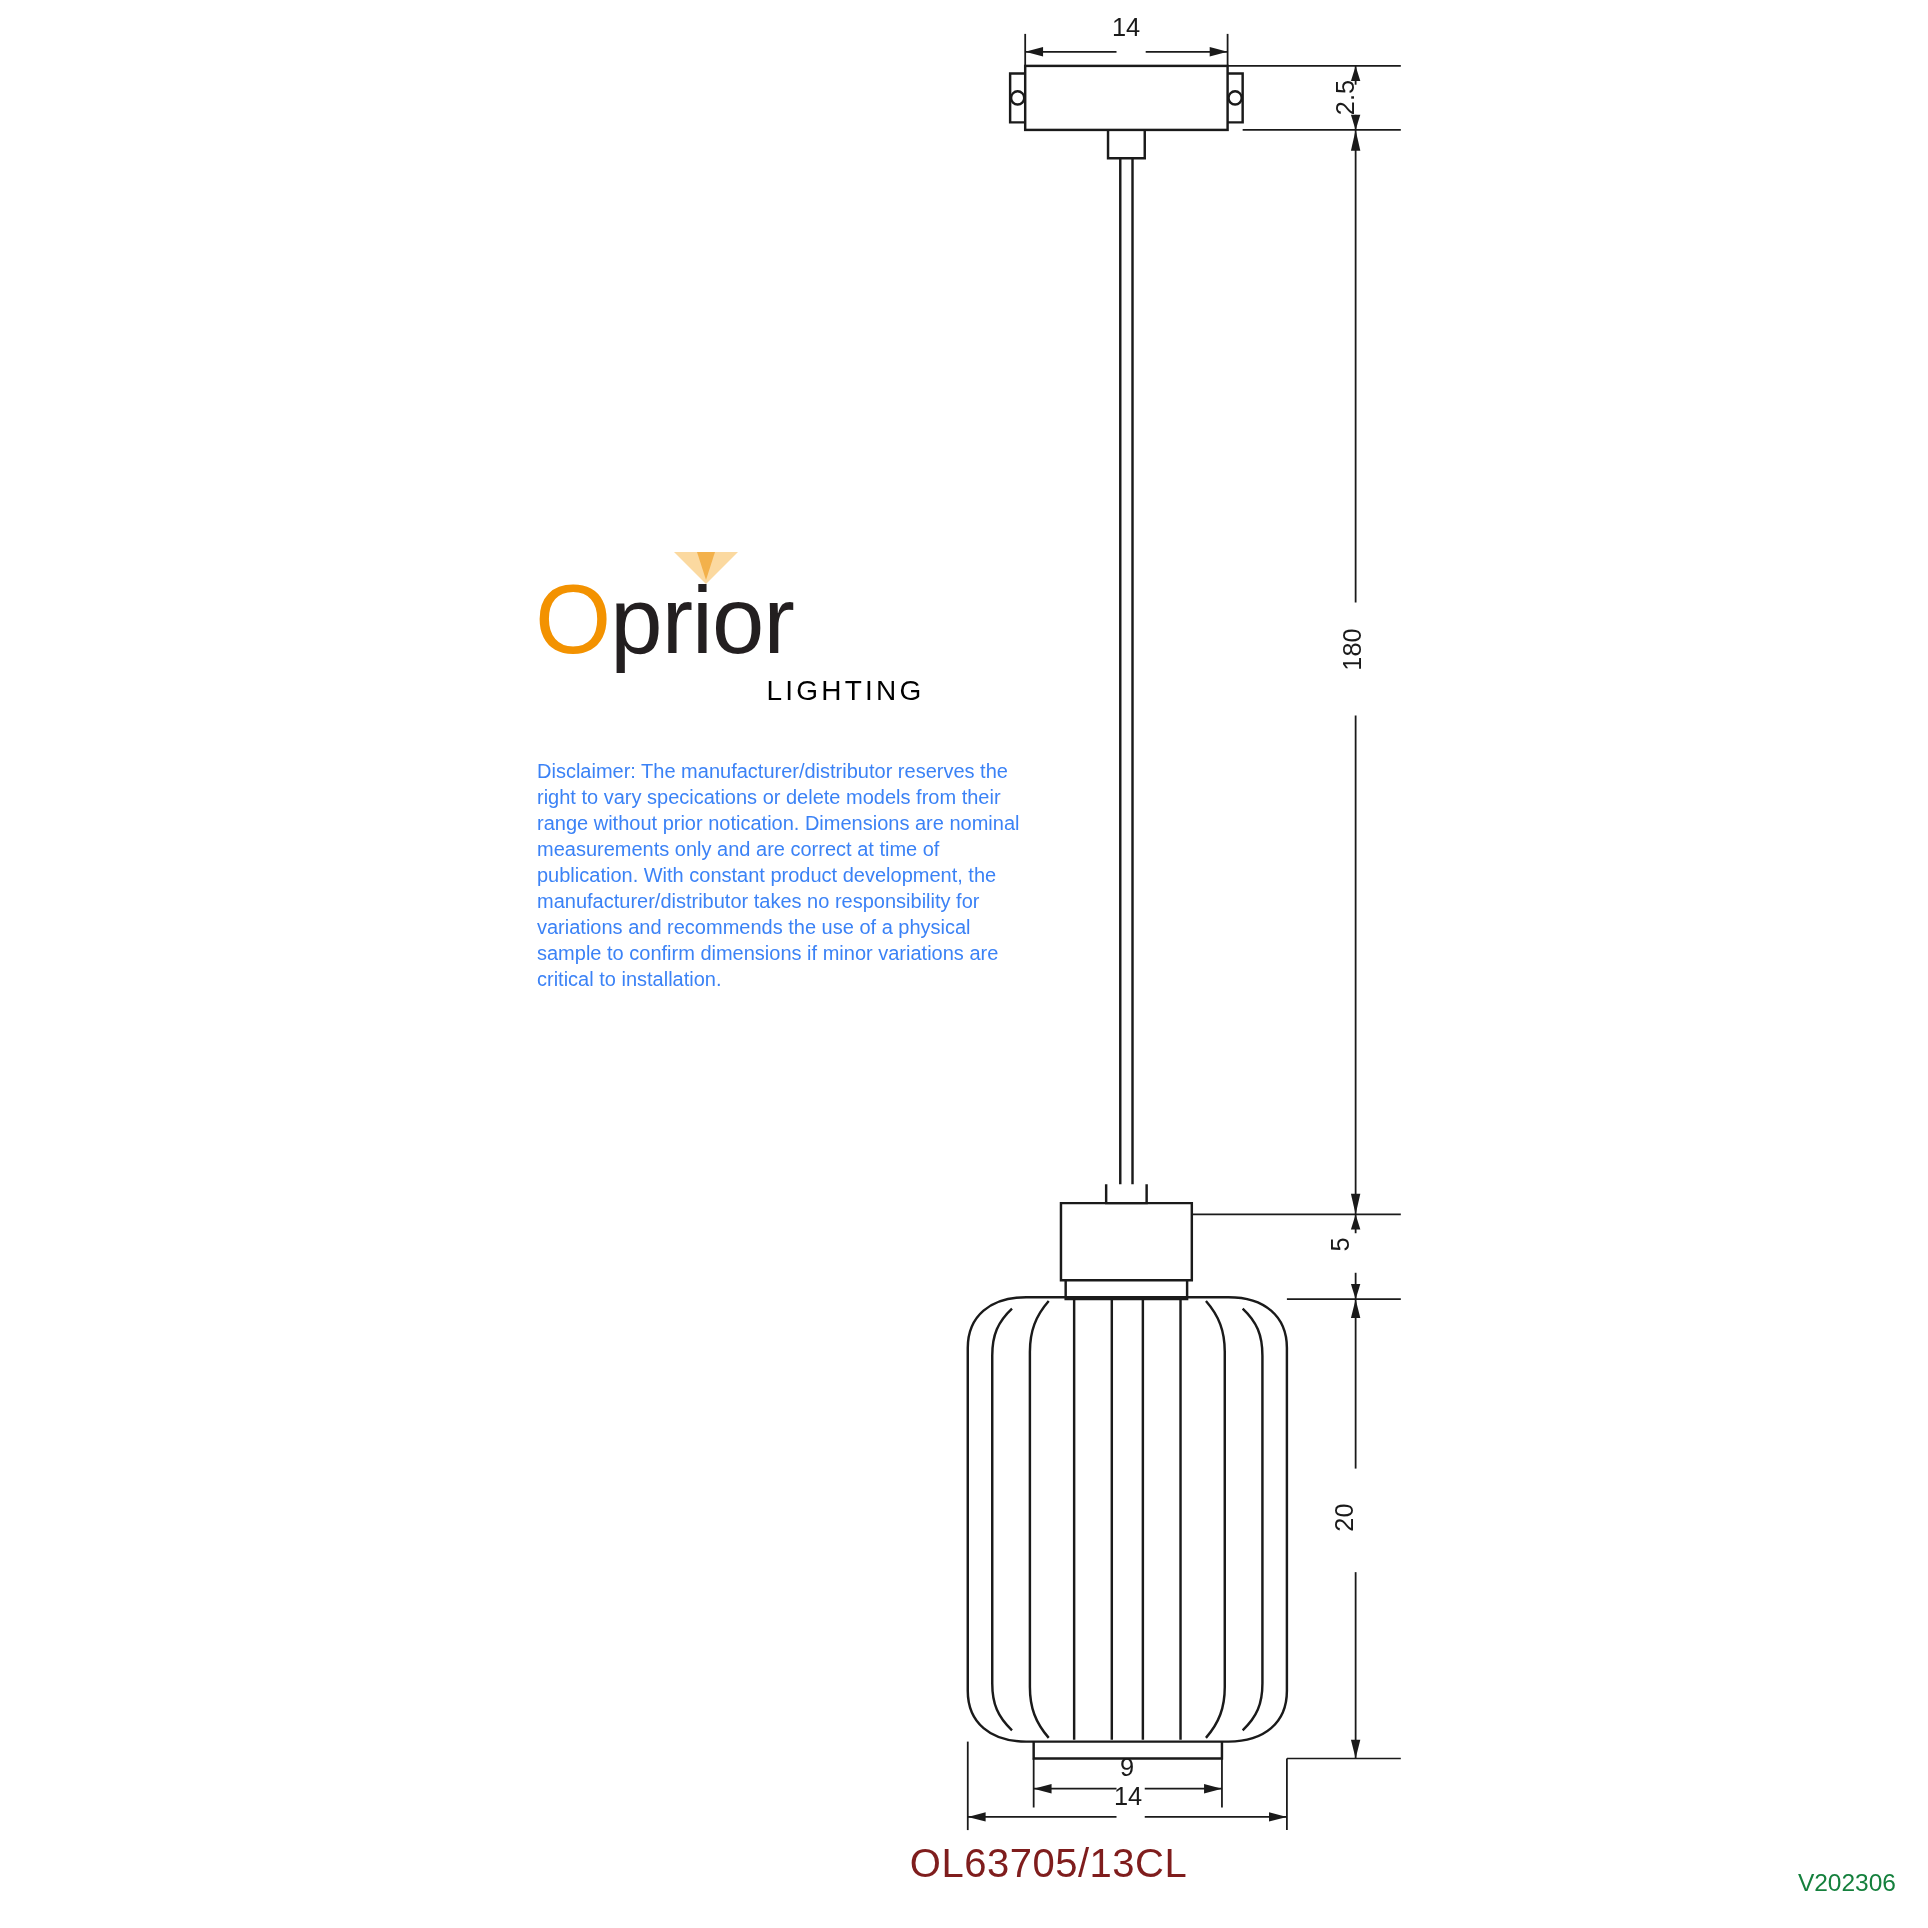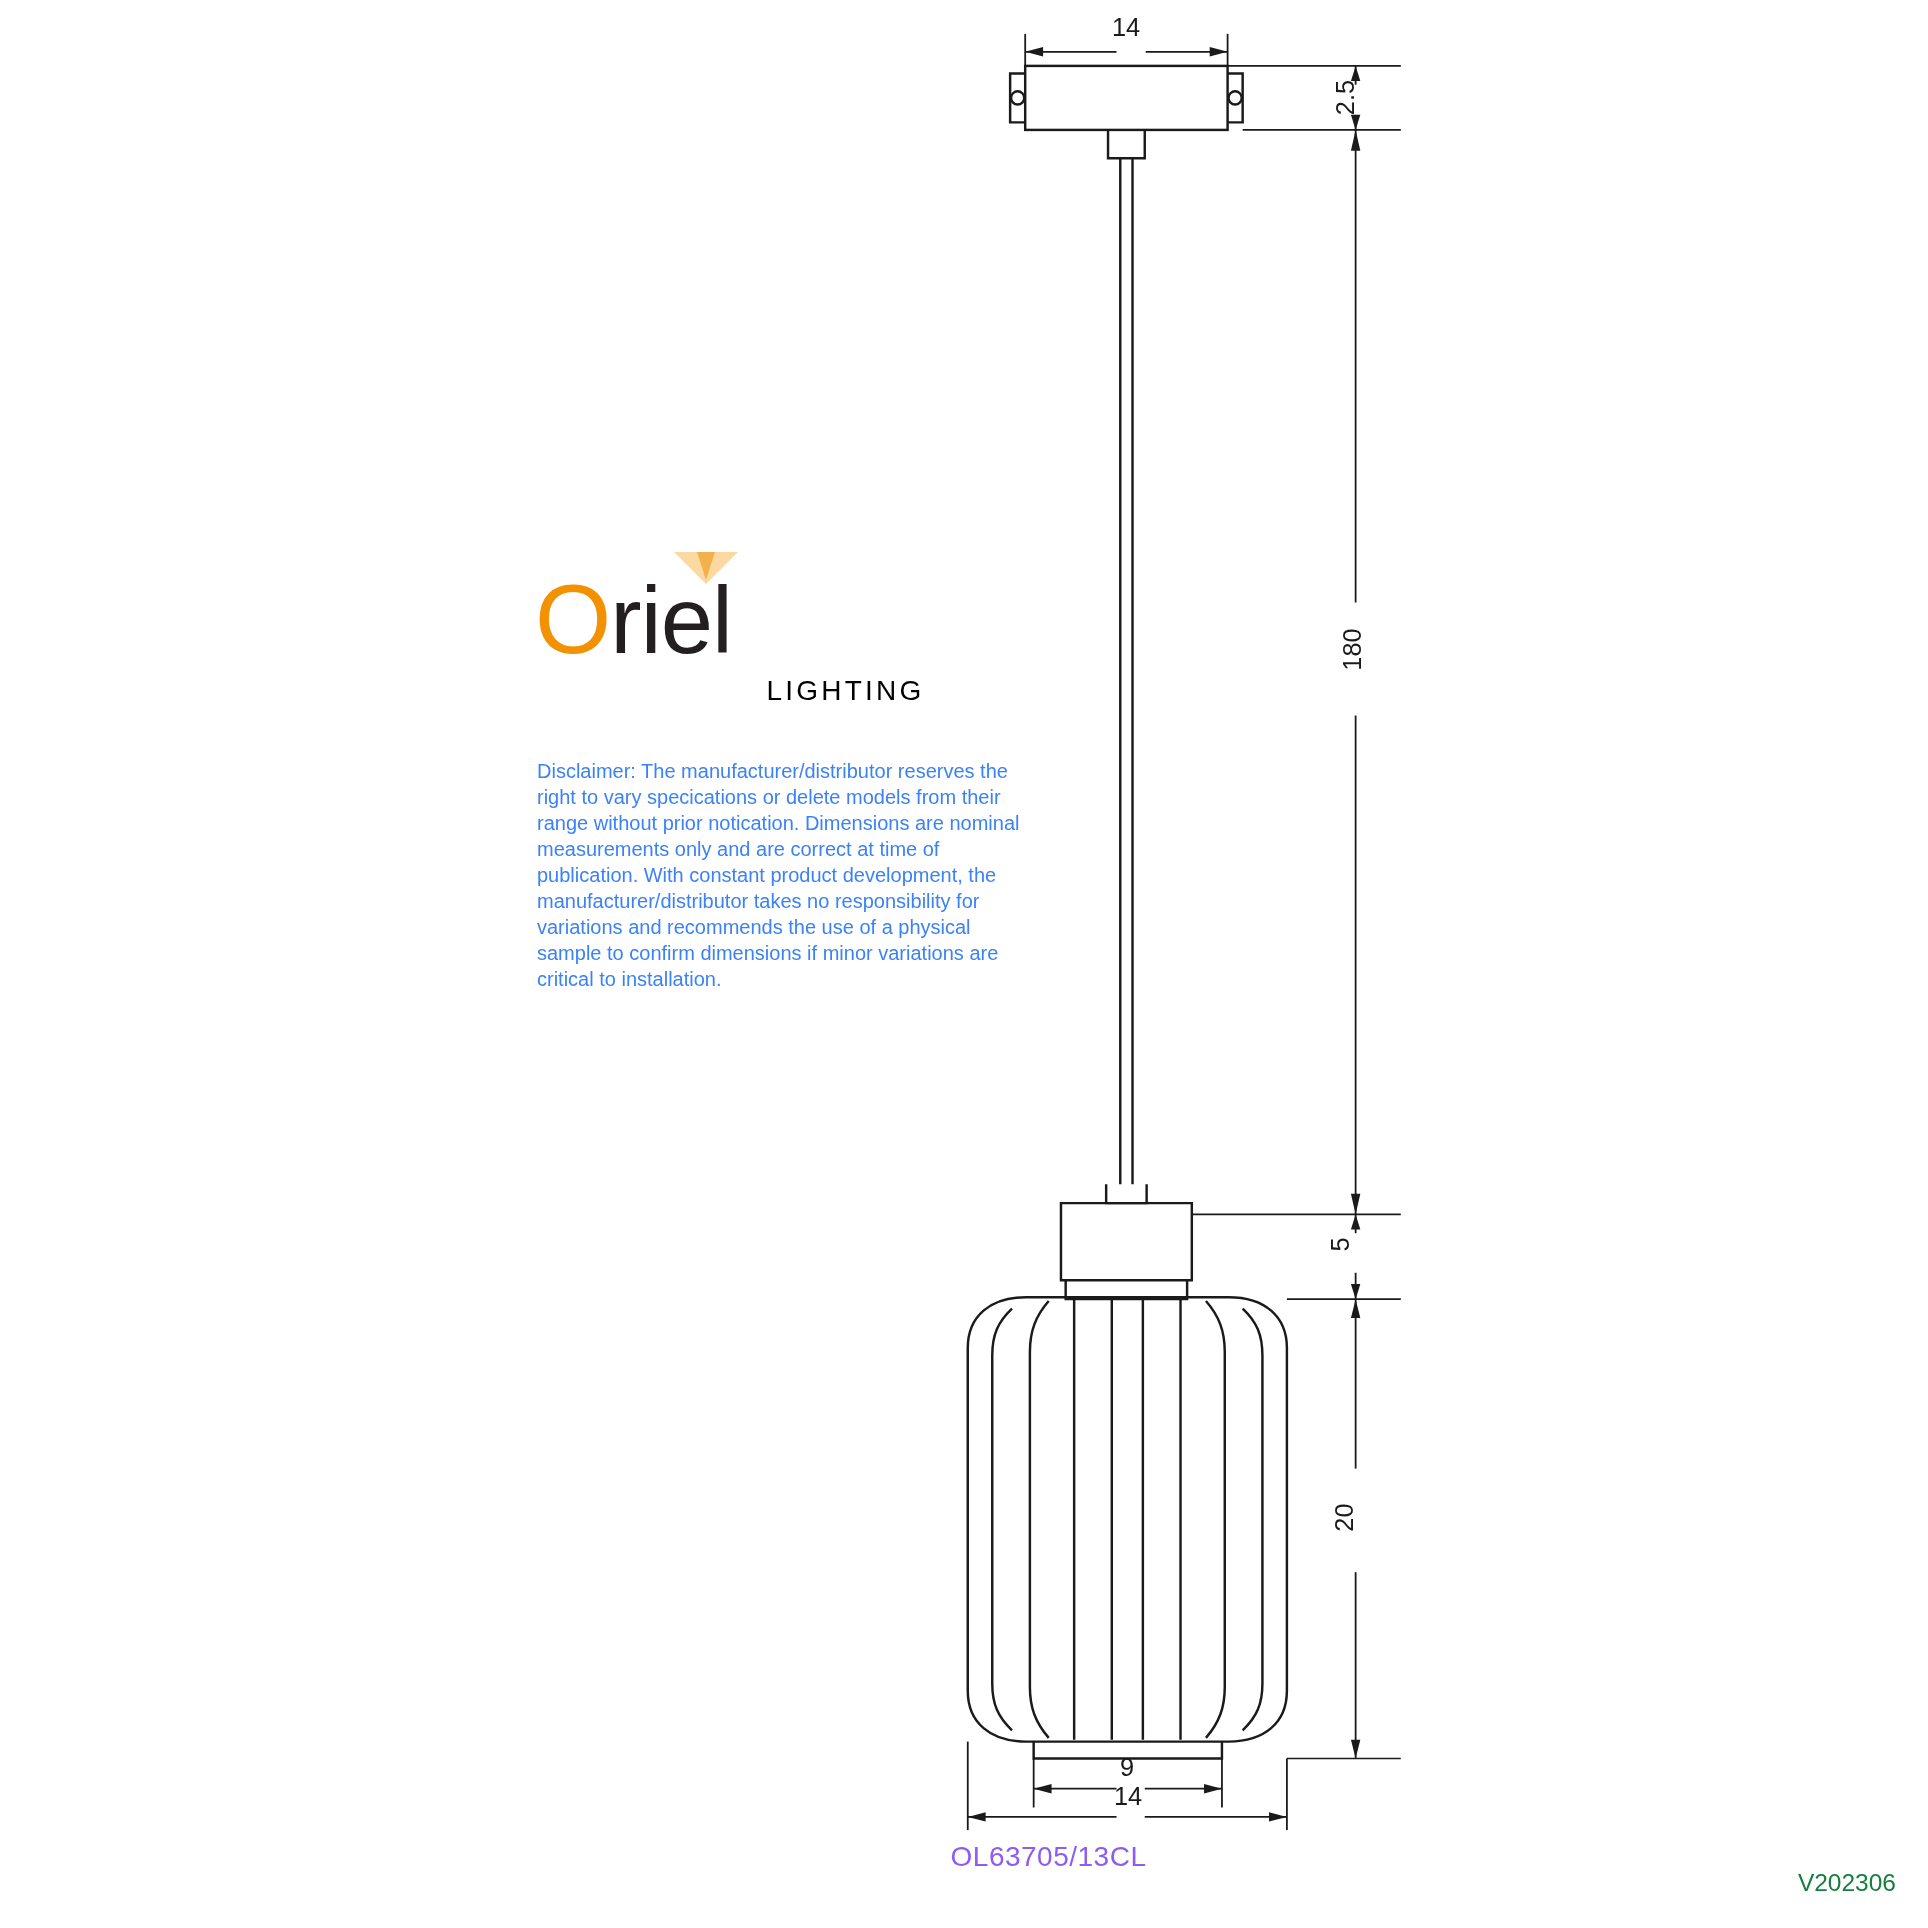--- a/index.html
+++ b/index.html
@@ -106,23 +106,23 @@
     transform: rotate(-90deg);
     transform-origin: 50% 50%;
   }
 
   .model-code {
     position: absolute;
     left: 0;
     top: 1841px;
     width: 1928px;
     text-align: center;
-    font-size: 28px;
+    font-size: 40px;
     letter-spacing: 0.5px;
-    color: #8b5cf6;
+    color: #7f1d1d;
     font-family: "Liberation Sans", sans-serif;
   }
   .model-code span { display: inline-block; margin-left: 169px; }
 
   .version {
     position: absolute;
     right: 32px;
     top: 1869px;
     font-size: 24.5px;
     color: #15803d;
@@ -243,21 +243,21 @@
         <line x1="1216" y1="1930" x2="1367" y2="1930"></line>
         <polygon points="1028,1930 1047,1925 1047,1935" fill="#1a1a1a" stroke="none"></polygon>
         <polygon points="1367,1930 1348,1925 1348,1935" fill="#1a1a1a" stroke="none"></polygon>
       </g>
 
     </g>
   </svg>
 
   <div class="brand">
     <div class="brand-word">
-      <span class="brand-o">O</span><span class="brand-rest">riel</span>
+      <span class="brand-o">O</span><span class="brand-rest">prior</span>
       <span class="brand-lamp"></span>
       <span class="brand-lamp-core"></span>
     </div>
     <div class="brand-sub">LIGHTING</div>
   </div>
 
   <div class="disclaimer">Disclaimer: The manufacturer/distributor reserves the right to vary specications or delete models from their range without prior notication. Dimensions are nominal measurements only and are correct at time of publication. With constant product development, the manufacturer/distributor takes no responsibility for variations and recommends the use of a physical sample to confirm dimensions if minor variations are critical to installation.</div>
 
   <div class="dim" style="left:1112px; top:13px;">14</div>
 

